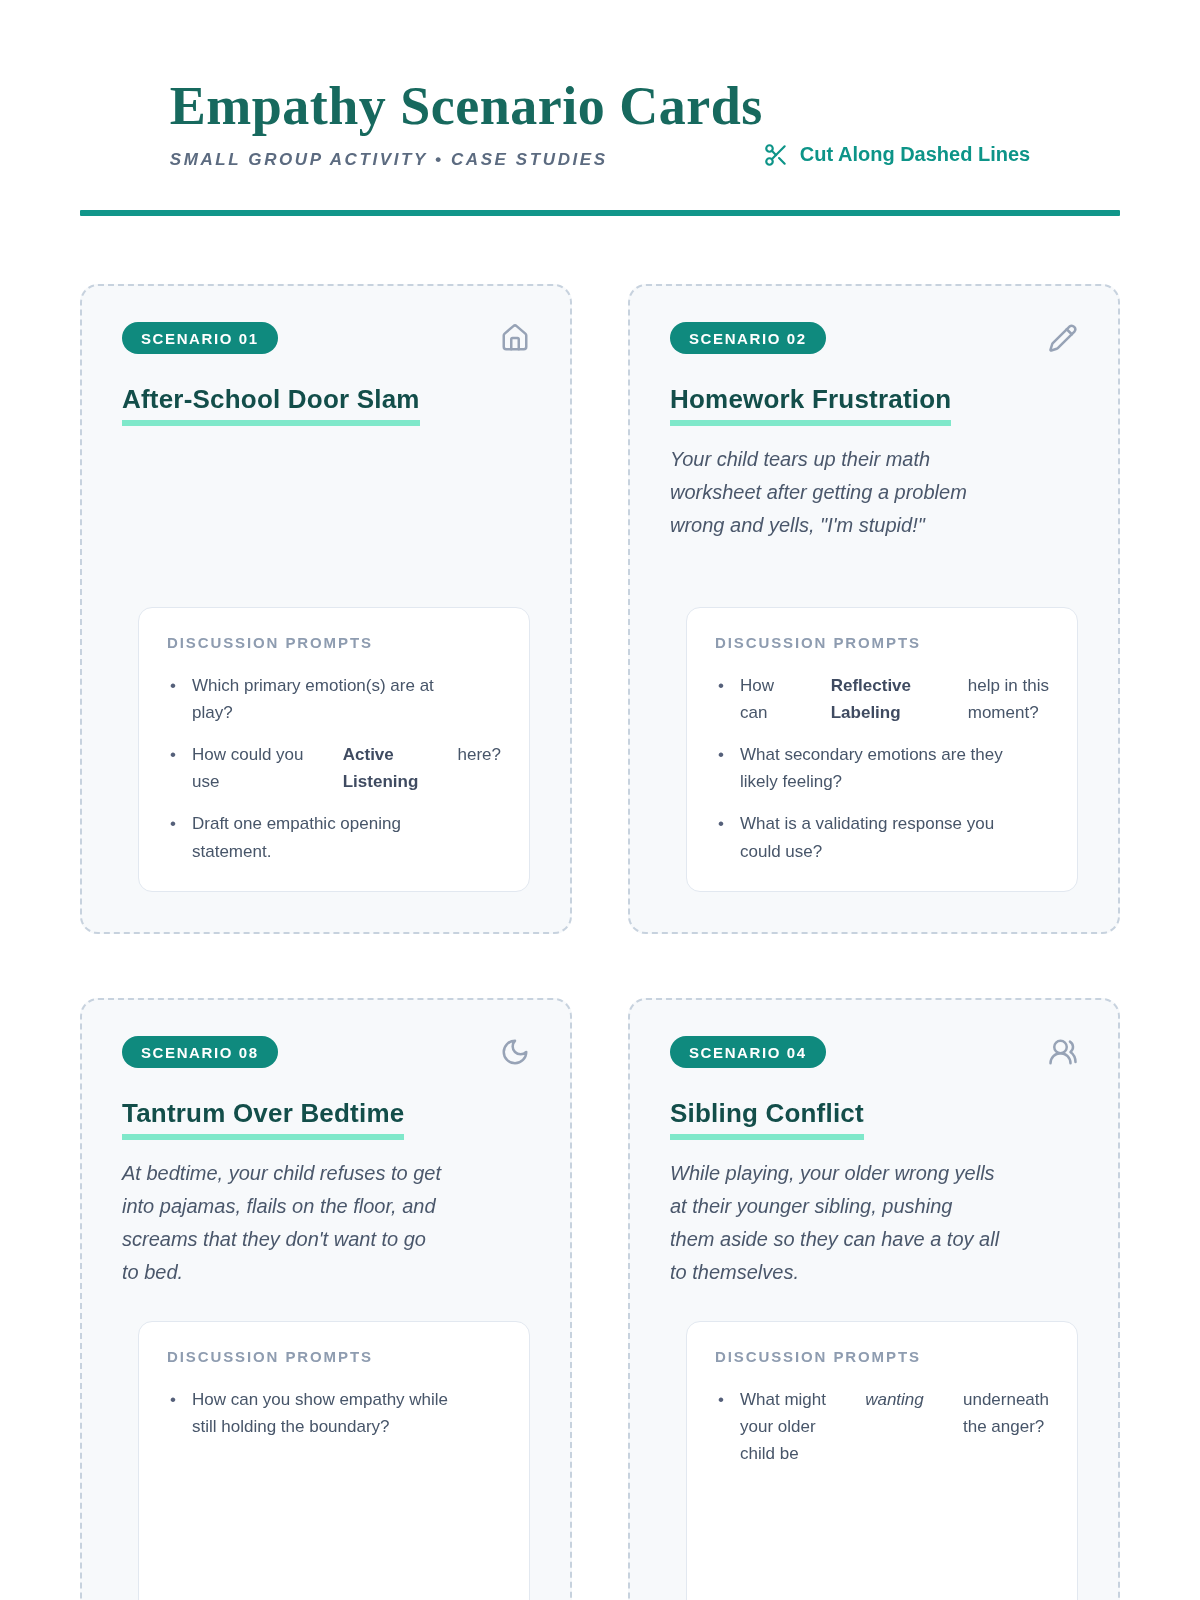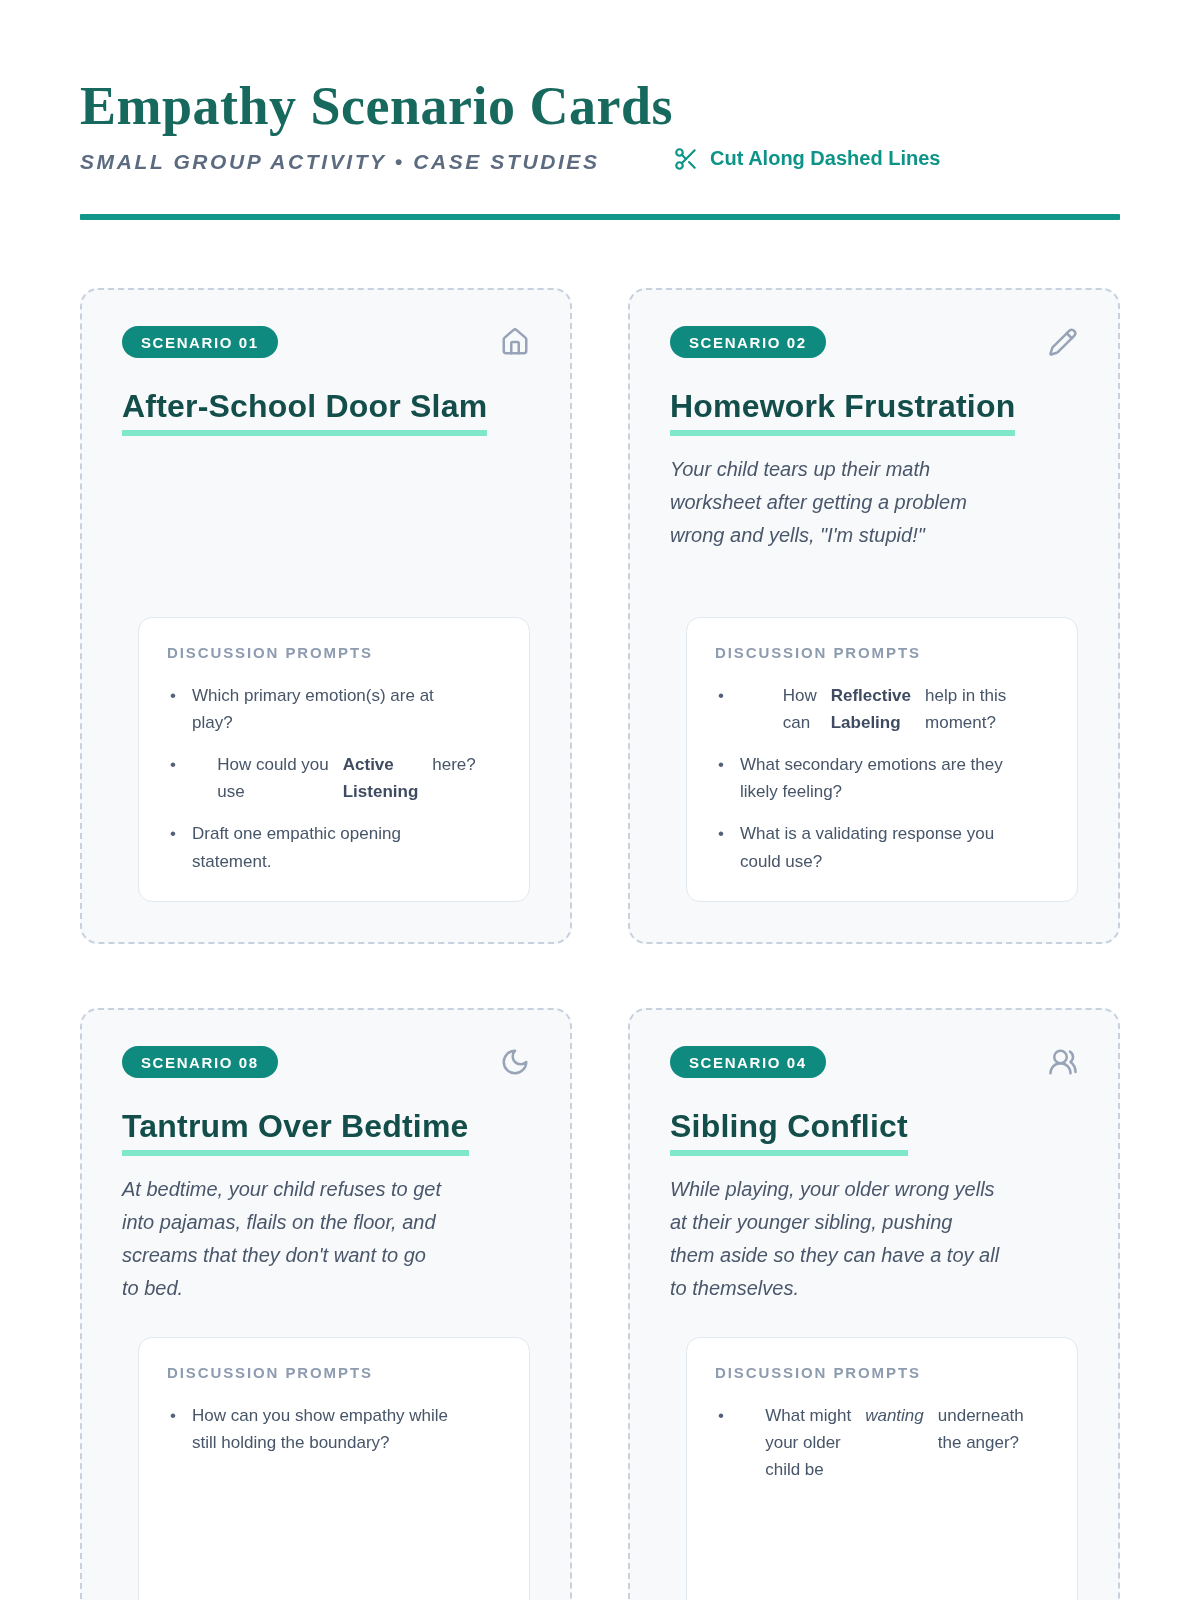--- a/index.html
+++ b/index.html
@@ -7,30 +7,30 @@
     position:relative;
     width:1200px;height:1600px;
     overflow:hidden;
     margin:0 auto;
     background:#ffffff;
     font-family:"Liberation Sans","DejaVu Sans",sans-serif;
     color:#475569;
     box-sizing:border-box;
     padding:78px 80px 0 80px;
   }
-  .header-row{display:flex;justify-content:flex-start;align-items:flex-end;}
+  .header-row{display:flex;justify-content:center;align-items:flex-end;}
   h1{
     margin:0;
     font-family:"Liberation Serif","DejaVu Serif",serif;
     font-weight:700;font-size:54px;line-height:1.05;
     color:#17695e;letter-spacing:.5px;
   }
   .subtitle{
     margin-top:15px;
-    font-style:italic;font-weight:700;font-size:21px;
+    font-style:italic;font-weight:700;font-size:17px;
     letter-spacing:2.6px;color:#5c6b80;
   }
   .cut-note{
     display:flex;align-items:center;gap:11px;
     font-weight:700;font-size:20px;color:#0d9488;
     padding-bottom:2px;
   }
   .cut-note svg{display:block;}
   .rule{height:6px;background:#11968a;margin-top:40px;border-radius:1px;}
   .intro{
@@ -54,21 +54,21 @@
   .card-head{display:flex;justify-content:space-between;align-items:center;}
   .badge{
     background:#0f8a7e;color:#ffffff;
     font-weight:700;font-size:15px;letter-spacing:1.6px;
     padding:8px 19px 7px 19px;border-radius:999px;
   }
   .card-icon{color:#97a3b6;height:30px;}
   .card-icon svg{display:block;}
   .card-title{
     margin:30px 0 0 0;align-self:flex-start;
-    font-size:32px;font-weight:700;color:#134e4a;letter-spacing:.2px;
+    font-size:26px;font-weight:700;color:#134e4a;letter-spacing:.2px;
     padding-bottom:5px;border-bottom:6px solid #7fe8ca;
   }
   .card-body{
     margin:17px 0 26px 0;
     font-style:italic;font-size:20px;line-height:1.65;color:#4a576b;
     white-space:pre-line;
     min-height:138px;
   }
   .prompts{
     margin-top:auto;
@@ -80,21 +80,21 @@
   }
   .card:nth-child(n+3) .prompts{min-height:320px;box-sizing:border-box;}
   .prompts-label{
     font-weight:700;font-size:15px;letter-spacing:1.9px;color:#8e9cb0;
   }
   .prompt-list{list-style:none;margin:21px 0 0 0;padding:0;}
   .prompt-item{display:flex;gap:13px;font-size:17px;line-height:1.6;color:#475569;}
   .prompt-item + .prompt-item{margin-top:15px;}
   .bullet{flex:0 0 auto;width:12px;text-align:center;color:#55607a;}
   .prompt-content{flex:1;white-space:pre-line;}
-  .prompt-content.cols{display:flex;justify-content:center;gap:14px;white-space:normal;}
+  .prompt-content.cols{display:flex;justify-content:space-between;gap:14px;white-space:normal;}
   .cols .col{white-space:pre-line;}
   .cols .col.bold{font-weight:700;color:#3f4b61;}
   .cols .col.italic{font-style:italic;}
 </style>
 </head>
 <body>
 
 <div class="page">
   <div class="header-row">
     <div>

